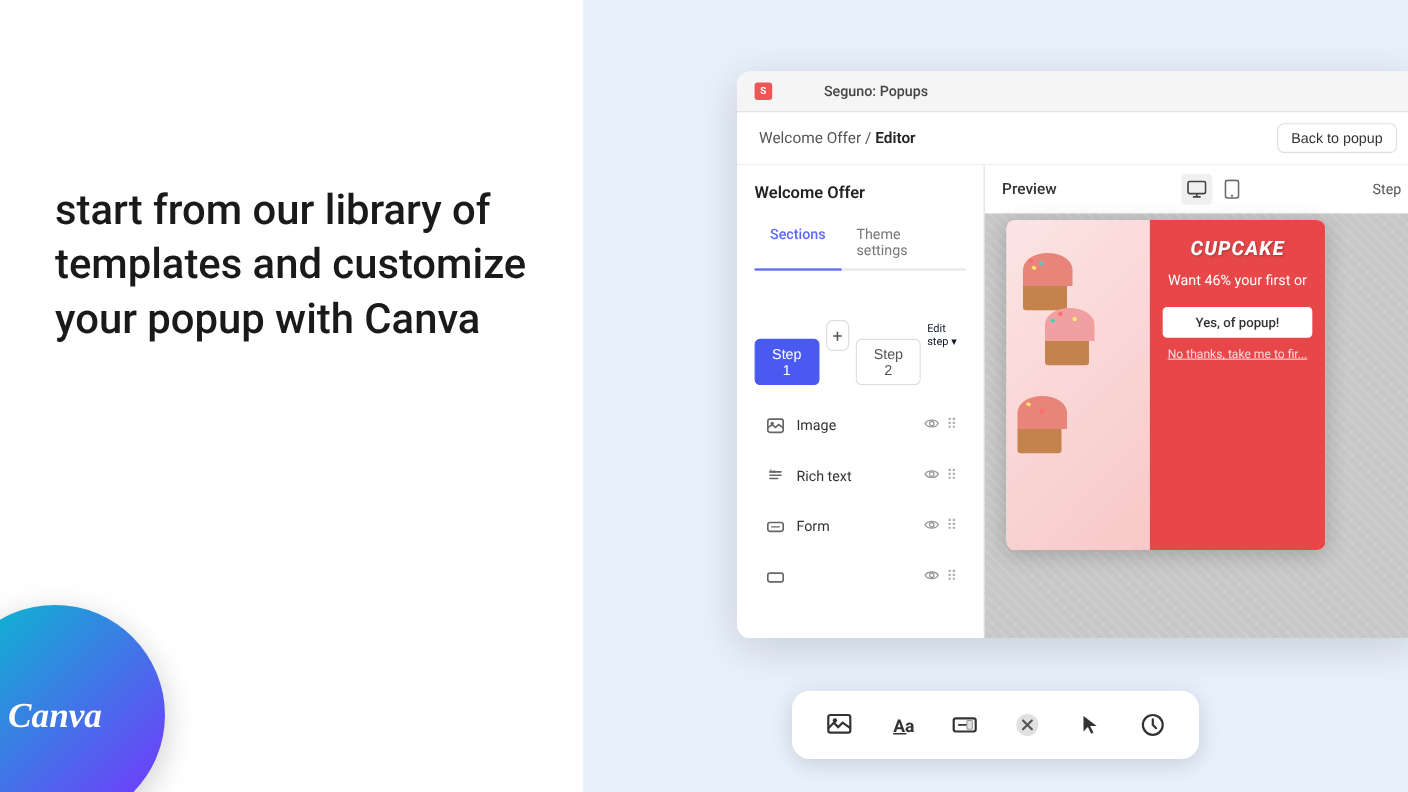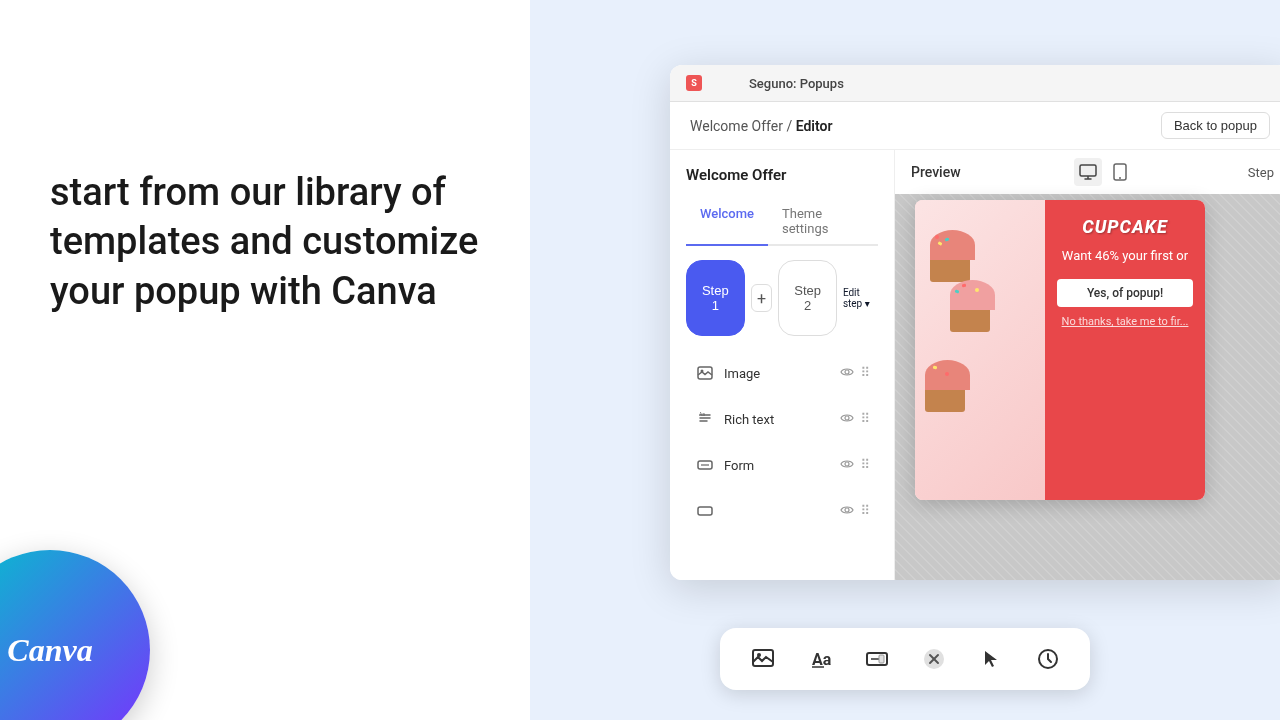--- a/index.html
+++ b/index.html
@@ -173,27 +173,28 @@
     }
 
     .step-controls {
       display: flex;
       align-items: center;
       gap: 6px;
       margin-bottom: 16px;
     }
 
     .step-btn {
-      padding: 22px 14px;
-      border-radius: 16px;
+      padding: 5px 14px;
+      border-radius: 5px;
       font-size: 13px;
       cursor: pointer;
       border: 1px solid #ddd;
       background: white;
       color: #555;
+      margin-top: 48px;
     }
 
     .step-btn.active {
       background: #4a5af0;
       color: white;
       border-color: #4a5af0;
     }
 
     .add-step-btn {
       width: 28px;
@@ -488,21 +489,21 @@
       <button class="back-btn">Back to popup</button>
     </div>
 
     <div class="editor-body">
 
       <div class="editor-sidebar">
         <div class="editor-sidebar-title">Welcome Offer</div>
 
         <div class="editor-tabs">
           <div class="editor-tab active">
-            <span>Welcome</span>
+            <span>Sections</span>
           </div>
           <div class="editor-tab">
             <span>Theme settings</span>
           </div>
         </div>
 
         <div class="step-controls">
           <button class="step-btn active">Step 1</button>
           <div class="add-step-btn">+</div>
           <button class="step-btn">Step 2</button>

